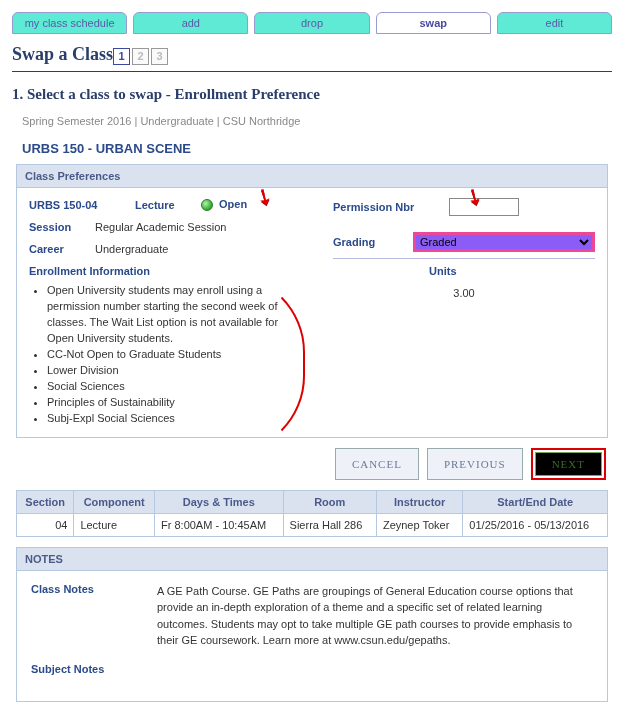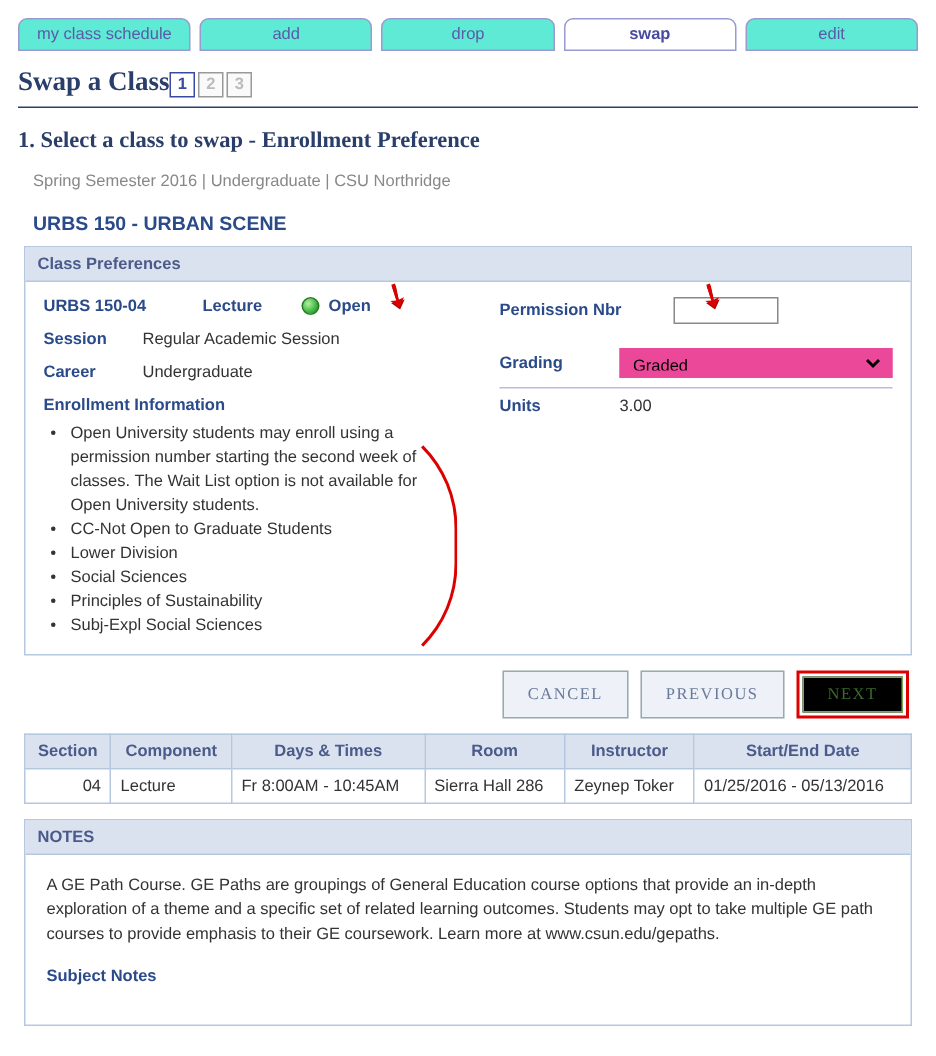--- a/index.html
+++ b/index.html
@@ -132,27 +132,27 @@
     border: 1px solid #888;
     font-size: 11px;
   }
   .grading-row, .units-row {
     display: flex;
     align-items: center;
     gap: 10px;
     padding: 6px 0;
     border-bottom: 1px solid #bcbce0;
   }
-  .units-row { border-bottom: none; }
+  .units-row { border-bottom: none; flex-direction: column; }
   .grading-select {
     flex: 1;
     font-size: 11px;
     height: 20px;
-    border: 5px solid #ec4899;
-    background: #ec4899;
+    border: 3px solid #ec4899;
+    background: #8b5cf6;
   }
   .arrow {
     position: absolute;
     color: #d00;
     font-size: 22px;
     transform: rotate(30deg);
     text-shadow: 1px 1px 0 #a00;
     user-select: none;
     pointer-events: none;
   }
@@ -350,19 +350,20 @@
       <td>Zeynep Toker</td>
       <td>01/25/2016 - 05/13/2016</td>
     </tr>
   </tbody>
 </table>
 
 <div class="panel">
   <div class="panel-header">NOTES</div>
   <div class="notes-body">
     <div class="note-row">
+      <div class="note-label">Class Notes</div>
       <div class="note-text">A GE Path Course. GE Paths are groupings of General Education course options that provide an in-depth exploration of a theme and a specific set of related learning outcomes. Students may opt to take multiple GE path courses to provide emphasis to their GE coursework. Learn more at www.csun.edu/gepaths.</div>
     </div>
     <div class="note-row">
       <div class="note-label">Subject Notes</div>
     </div>
   </div>
 </div>
 
 </body></html>

